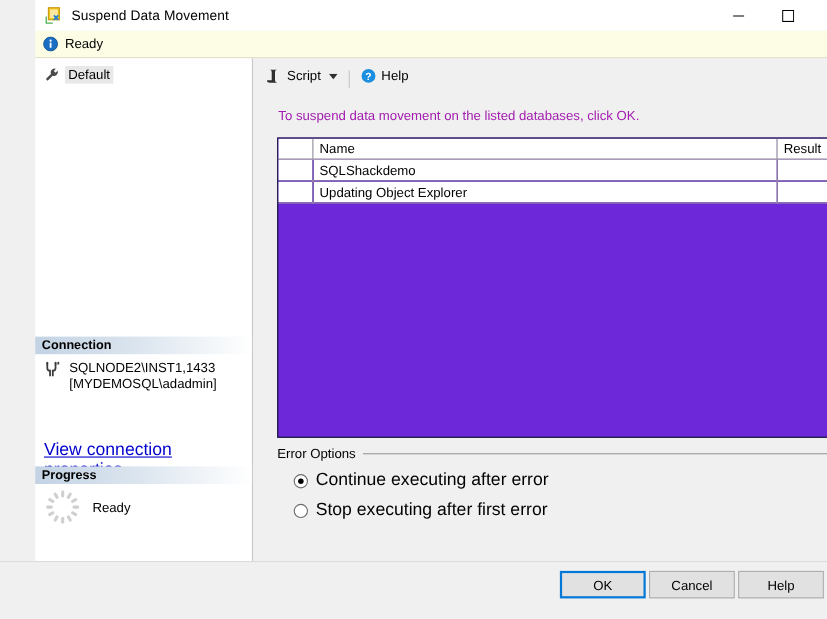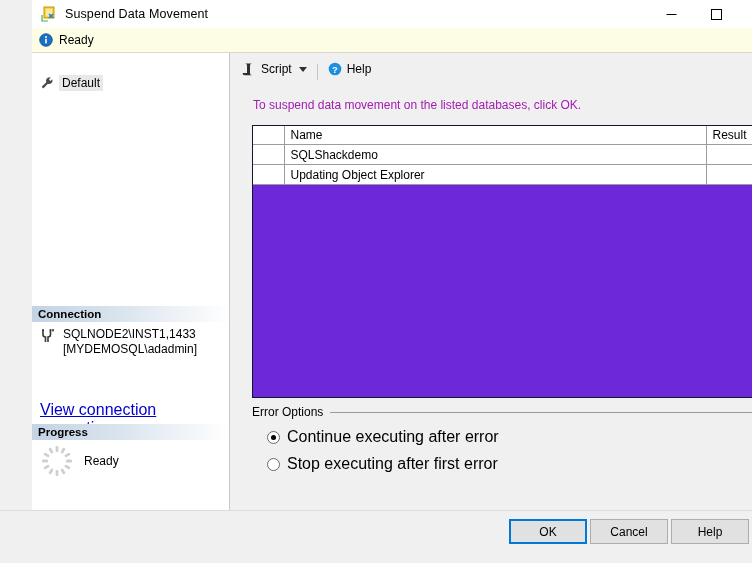--- a/index.html
+++ b/index.html
@@ -102,21 +102,21 @@
     line-height: 16px;
     font-weight: bold;
     font-size: 11.5px;
     padding-left: 6px;
     background: linear-gradient(to right, #c3d3e4 0%, #dae4ee 45%, #ffffff 100%);
     color: #000;
   }
   .page-item {
     display: flex;
     align-items: center;
-    margin-top: 21px;
+    margin-top: 6px;
     padding-left: 8px;
     height: 17px;
     text-align: center;
   }
   .wrench-icon {
     width: 14px;
     height: 14px;
     margin-right: 5px;
     flex: 0 0 auto;
   }

